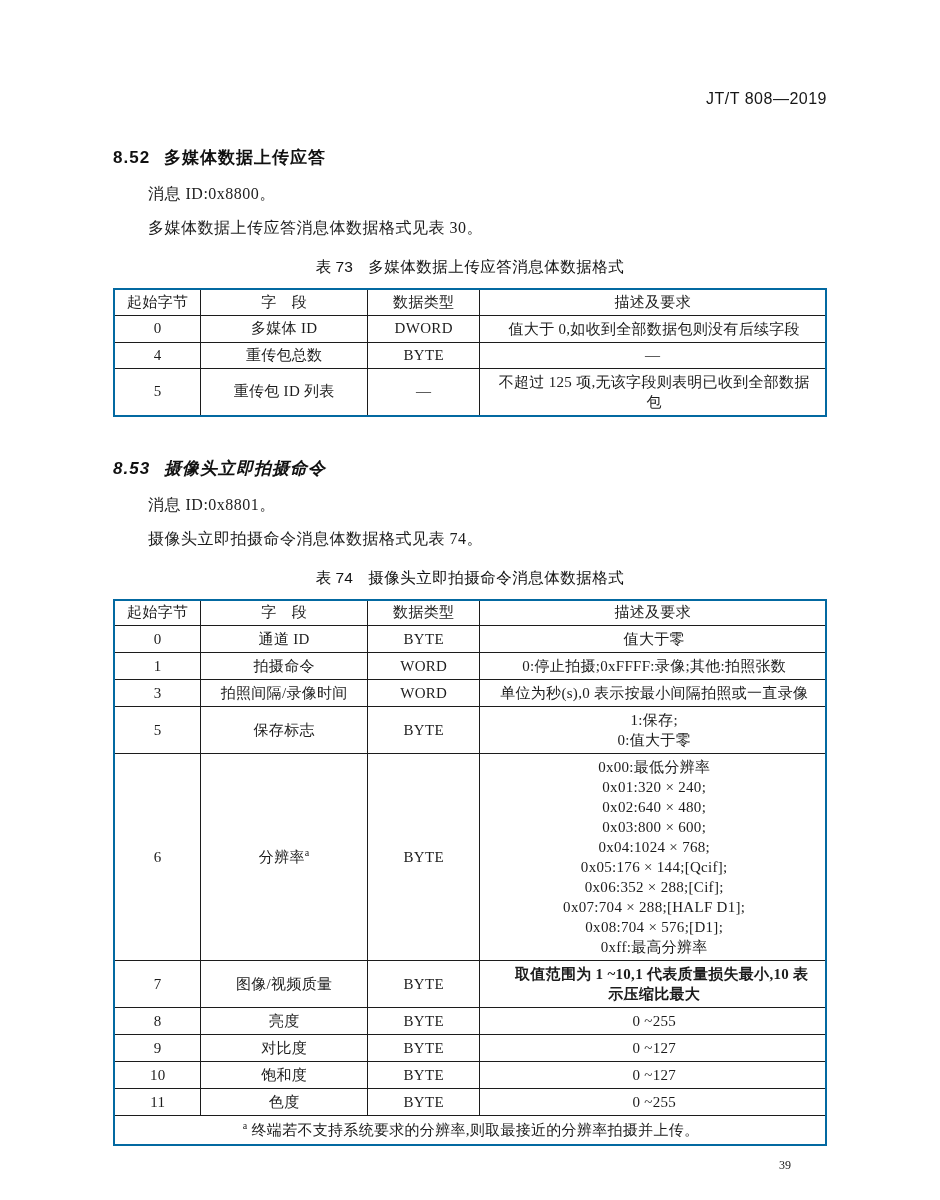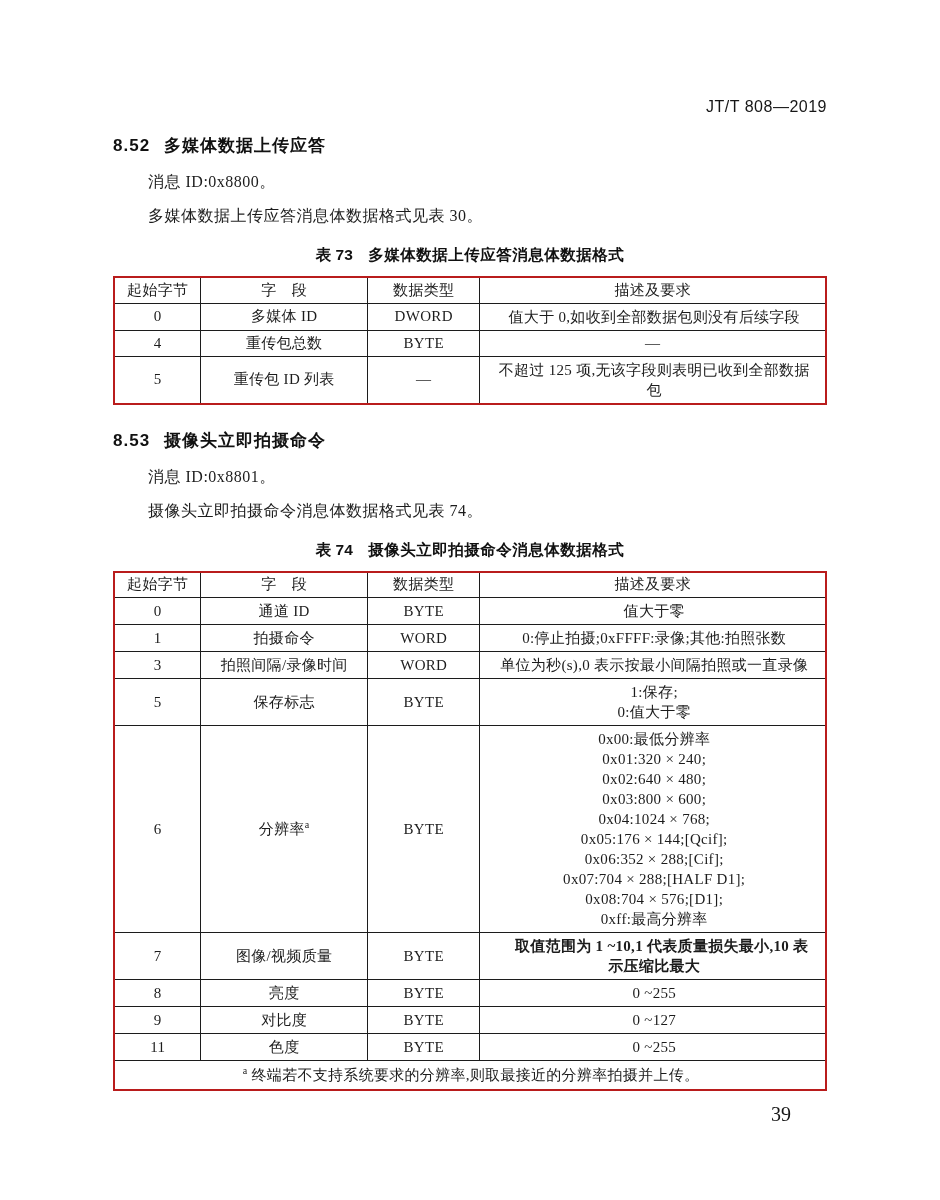--- a/index.html
+++ b/index.html
@@ -6,64 +6,64 @@
   html, body { background: #ffffff; }
   body {
     width: 940px; height: 1200px;
     font-family: "Liberation Serif", "DejaVu Serif", serif;
     color: #1c1c1c;
     overflow: hidden;
   }
   .page {
     position: relative;
     width: 940px; height: 1192px;
-    padding: 8px 113px;
+    padding: 0 113px;
     background: #ffffff;
   }
   .doc-header {
     padding-top: 90px;
     text-align: right;
     font-family: "Liberation Sans", "DejaVu Sans", sans-serif;
     font-weight: 500;
     font-size: 16px;
     letter-spacing: 0.5px;
     color: #161616;
   }
   .sec-heading {
-    margin-top: 18px;
+    margin-top: 38px;
     font-family: "Liberation Sans", "DejaVu Sans", sans-serif;
     font-weight: bold;
     font-size: 17px;
     color: #111;
   }
   .sec-heading .sec-num { letter-spacing: 1px; }
   .sec-heading .sec-title { margin-left: 14px; letter-spacing: 1px; }
-  .sec-heading.second { margin-top: 24px; }
+  .sec-heading.second { margin-top: 40px; font-style: italic; }
   .body-para {
     margin-top: 8px;
     padding-left: 35px;
     font-size: 16px;
     line-height: 26px;
     letter-spacing: 0.5px;
   }
   .body-para.first { margin-top: 12px; }
   .table-caption {
     margin-top: 16px;
     text-align: center;
     font-family: "Liberation Sans", "DejaVu Sans", sans-serif;
-    font-weight: bold;
+    font-weight: normal;
     font-size: 15.5px;
     color: #111;
   }
   .table-caption .cap-title { margin-left: 1em; letter-spacing: 0.5px; }
   table.data-table {
     margin-top: 10px;
     width: 714px;
     border-collapse: collapse;
-    border: 2px solid #b91c1c;
+    border: 2px solid #0369a1;
     table-layout: fixed;
     font-size: 15px;
   }
   table.data-table col.c1 { width: 12.2%; }
   table.data-table col.c2 { width: 23.4%; }
   table.data-table col.c3 { width: 15.8%; }
   table.data-table col.c4 { width: 48.6%; }
   table.data-table th, table.data-table td {
     border: 1px solid #1c1c1c;
     height: 26px;
@@ -85,21 +85,21 @@
     text-align: left;
     padding: 4px 10px 4px 12px;
     line-height: 20px;
     font-size: 15px;
   }
   sup { font-size: 10px; line-height: 0; }
   .page-number {
     margin-top: 12px;
     padding-right: 36px;
     text-align: right;
-    font-size: 20px;
+    font-size: 12px;
     color: #161616;
   }
 </style>
 </head>
 <body>
 
 <div class="page">
 
   <div class="doc-header">JT/T 808—2019</div>
 
@@ -228,20 +228,26 @@
         <td>BYTE</td>
         <td class="desc">0 ~255</td>
       </tr>
       <tr>
         <td>9</td>
         <td>对比度</td>
         <td>BYTE</td>
         <td class="desc">0 ~127</td>
       </tr>
       <tr>
+        <td>10</td>
+        <td>饱和度</td>
+        <td>BYTE</td>
+        <td class="desc">0 ~127</td>
+      </tr>
+      <tr>
         <td>11</td>
         <td>色度</td>
         <td>BYTE</td>
         <td class="desc">0 ~255</td>
       </tr>
       <tr>
         <td colspan="4" class="footnote-cell"><sup>a</sup> <span>终端若不支持系统要求的分辨率,则取最接近的分辨率拍摄并上传。</span></td>
       </tr>
     </tbody>
   </table>

